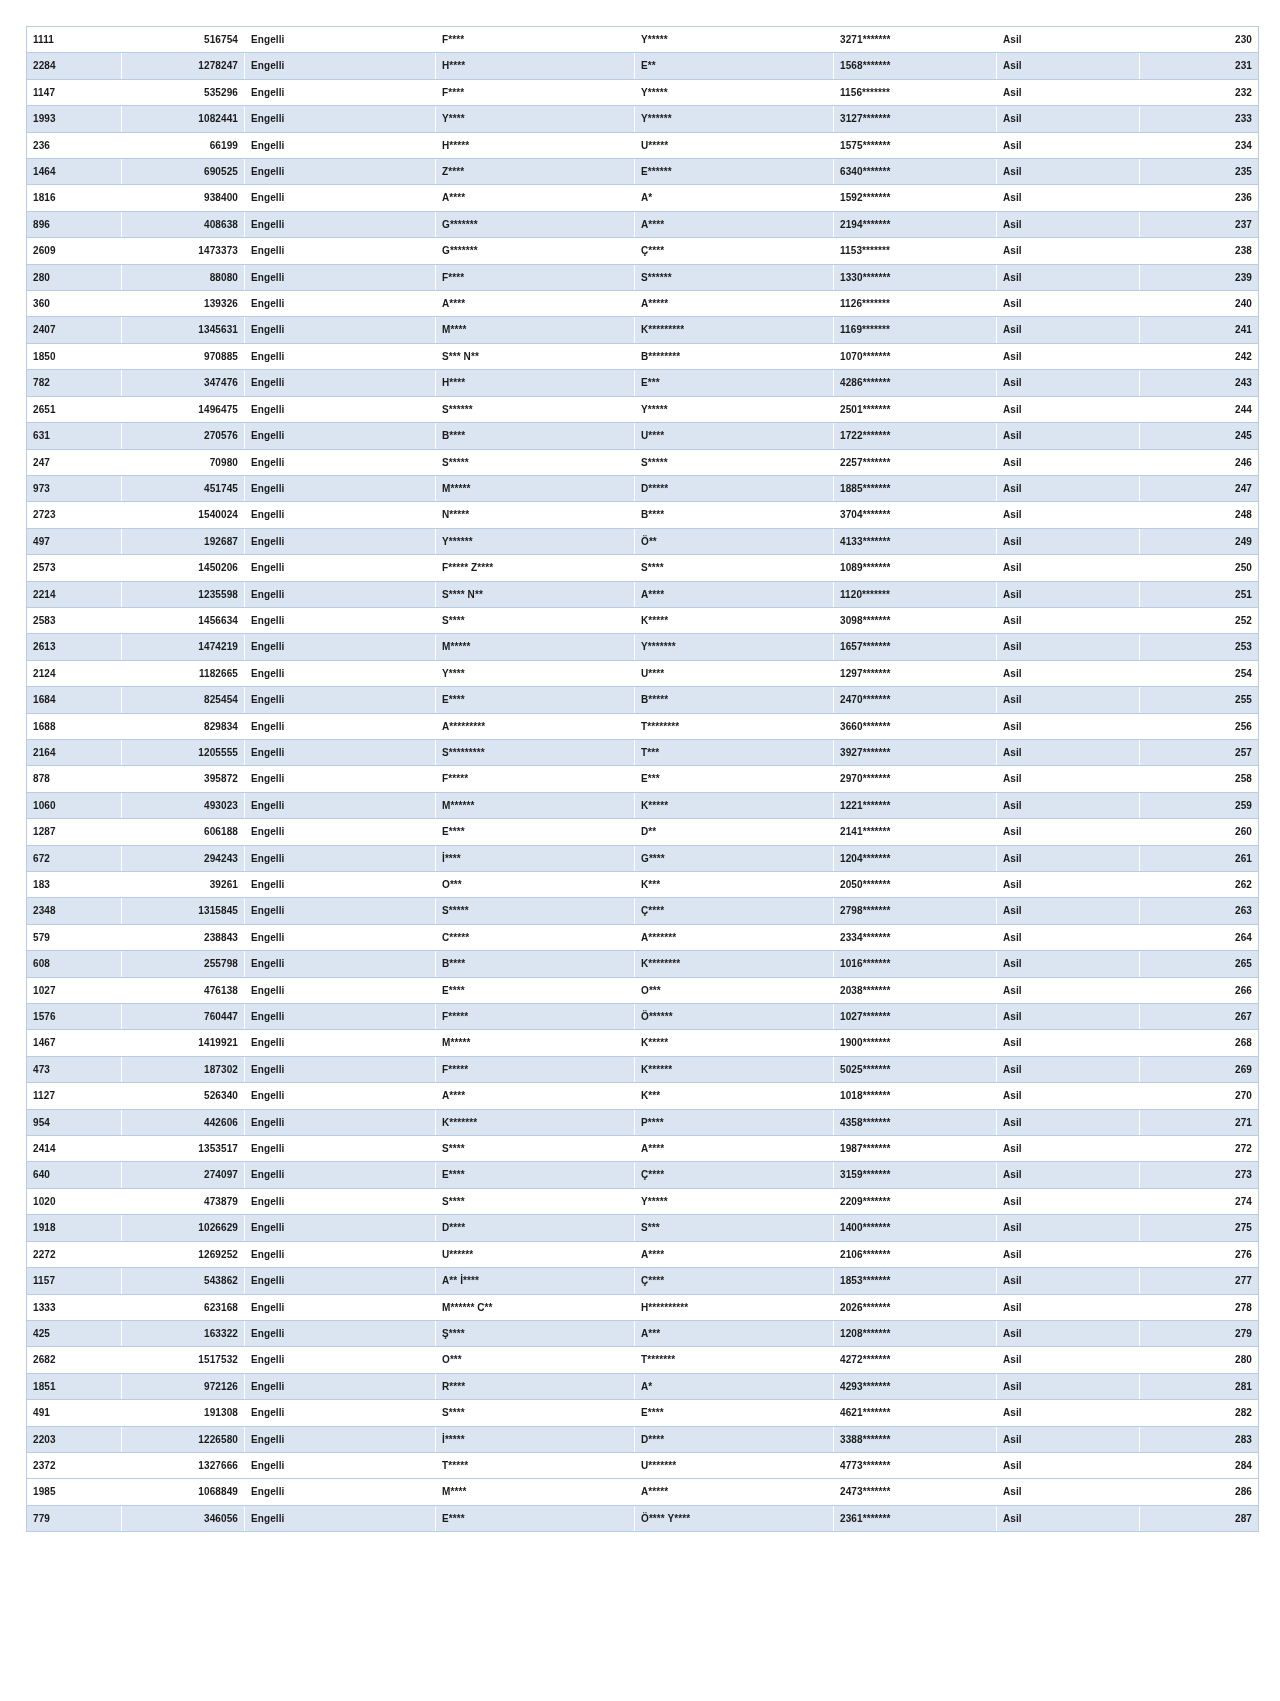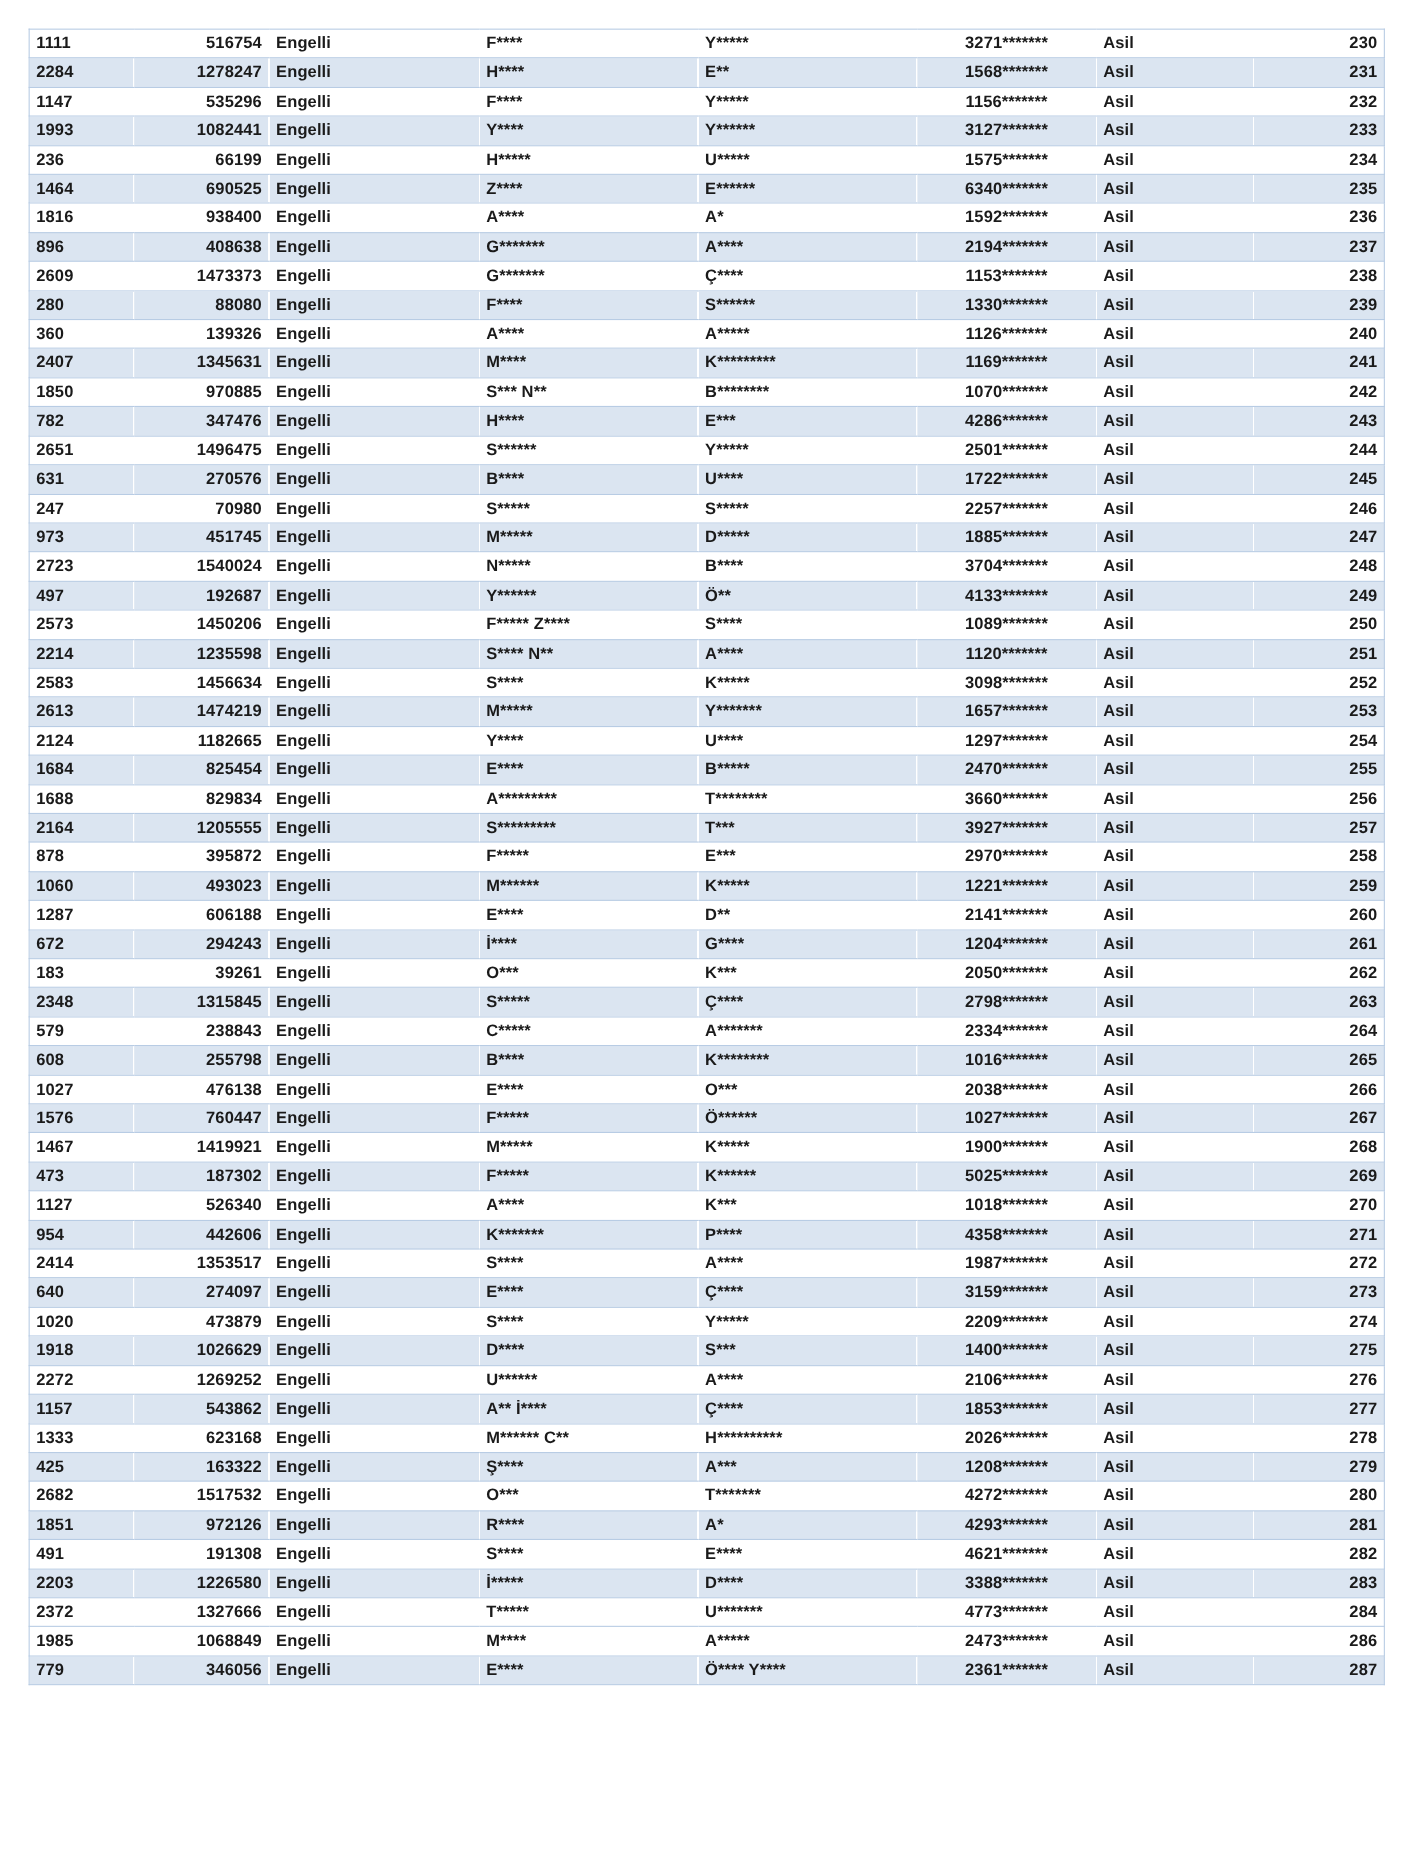--- a/index.html
+++ b/index.html
@@ -18,21 +18,21 @@
     width: 1280px;
     height: 1701px;
     background: #ffffff;
     box-sizing: border-box;
     padding: 26px 26px 0 26px;
   }
   table.data-table {
     width: 1128px;
     border-collapse: collapse;
     table-layout: fixed;
-    font-size: 15px;
+    font-size: 10px;
     color: #1a1a1a;
   }
   table.data-table tr {
     height: 25.4px;
   }
   table.data-table tr.odd  { background: #ffffff; }
   table.data-table tr.even { background: #dbe5f1; padding-left: 31px; }
 
   table.data-table td {
     border-left: 1px solid #b8cce4;
@@ -50,21 +50,21 @@
   
   table.data-table td { border-left-color: transparent; border-right-color: transparent; }
   table.data-table td.c-no    { border-left-color: #b8cce4; }
   table.data-table td.c-rank  { border-right-color: #b8cce4; }
 
   .c-no     { width: 82px;  text-align: left; }
   .c-id     { width: 110px; text-align: right; }
   .c-status { width: 178px; text-align: left; }
   .c-name   { width: 186px; text-align: left; }
   .c-sur    { width: 186px; text-align: left; }
-  .c-score  { width: 150px; text-align: center; }
+  .c-score  { width: 150px; text-align: left; }
   .c-type   { width: 130px; text-align: left; }
   .c-rank   { width: 106px; text-align: right; padding-right: 10px; }
 </style>
 </head>
 <body>
 
 <div class="page">
   <table class="data-table">
     <tbody>
         <tr class="odd">

